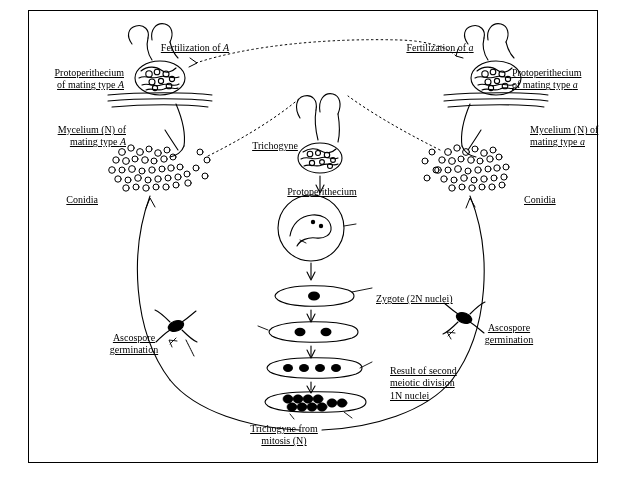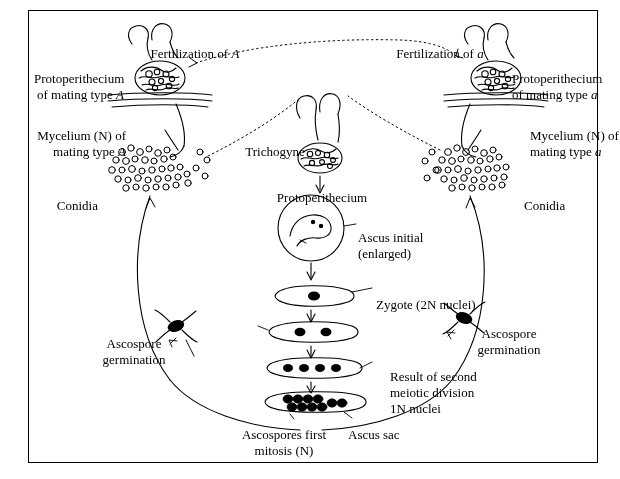--- a/index.html
+++ b/index.html
@@ -30,24 +30,25 @@
   svg.diagram {
     position: absolute;
     left: 0;
     top: 0;
     width: 620px;
     height: 479px;
   }
   .lbl {
     position: absolute;
     font-family: "Liberation Serif", serif;
-    font-size: 13px;
+    font-size: 10px;
     color: #000;
     line-height: 1.22;
     white-space: pre-line;
+    text-decoration: underline;
   }
   .lbl.c { text-align: center; }
   .lbl.r { text-align: right; }
   .ital { font-style: italic; }
 </style>
 </head>
 <body>
 
 <div id="root">
 
@@ -339,24 +340,20 @@
   </div>
 
   <div class="lbl" style="left:240px; top:128px; width:70px;text-align:center;">
     <span>Trichogyne</span>
   </div>
 
   <div class="lbl c" style="left:272px; top:174px; width:100px;">
     <span>Protoperithecium</span>
   </div>
 
-  <div class="lbl" style="left:358px; top:214px; width:80px;">
-    <span>Ascus  initial
-(enlarged)</span>
-  </div>
 
   <div class="lbl" style="left:376px; top:281px; width:110px;">
     <span>Zygote (2N nuclei)</span>
   </div>
 
 
   <div class="lbl" style="left:370px; top:353px; width:92px;margin-left:20px;">
     <span>Result of second
 meiotic division
 1N nuclei</span>
@@ -366,21 +363,18 @@
     <span>Ascospore
 germination</span>
   </div>
 
   <div class="lbl c" style="left:472px; top:310px; width:74px;">
     <span>Ascospore
 germination</span>
   </div>
 
   <div class="lbl c" style="left:234px; top:411px; width:100px;">
-    <span>Ascospores first
+    <span>Trichogyne from
 mitosis (N)</span>
   </div>
 
-  <div class="lbl" style="left:348px; top:411px; width:70px;">
-    <span>Ascus sac</span>
-  </div>
 
 </div>
 
 </body></html>

